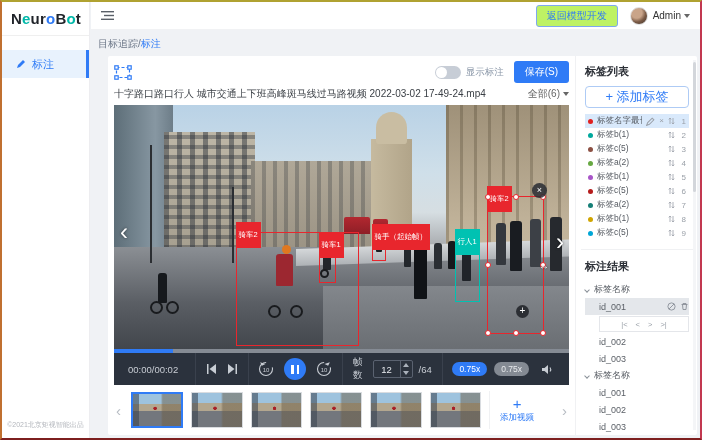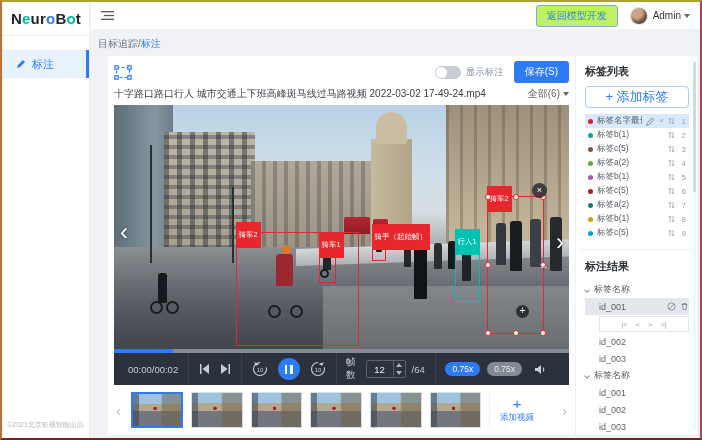--- a/index.html
+++ b/index.html
@@ -320,21 +320,21 @@
                   <i class="tri-up"></i>
                 </span>
               <span>
                   <i class="tri-dn"></i>
                 </span>
             </span>
           </span>
           <span style="margin-left:-4px;">/64</span>
         </div>
         <div class="csep"></div>
-        <div class="cgroup" style="flex:1; justify-content:flex-start; gap:7px; padding-right:22px;">
+        <div class="cgroup" style="flex:1; justify-content:flex-start; gap:7px; padding-right:15px;">
           <span class="pill active">0.75x</span>
           <span class="pill idle">0.75x</span>
           <span class="icon-btn" style="margin-left:6px;">
             <svg width="12" height="11" viewBox="0 0 12 11">
                 <path d="M0 4h2.5L6 1v9L2.5 7H0z" fill="#c8cdd4"></path>
                 <path d="M8 3.5q1.5 2 0 4" stroke="#c8cdd4" stroke-width="1.1" fill="none"></path>
               </svg>
           </span>
         </div>
       </div>

